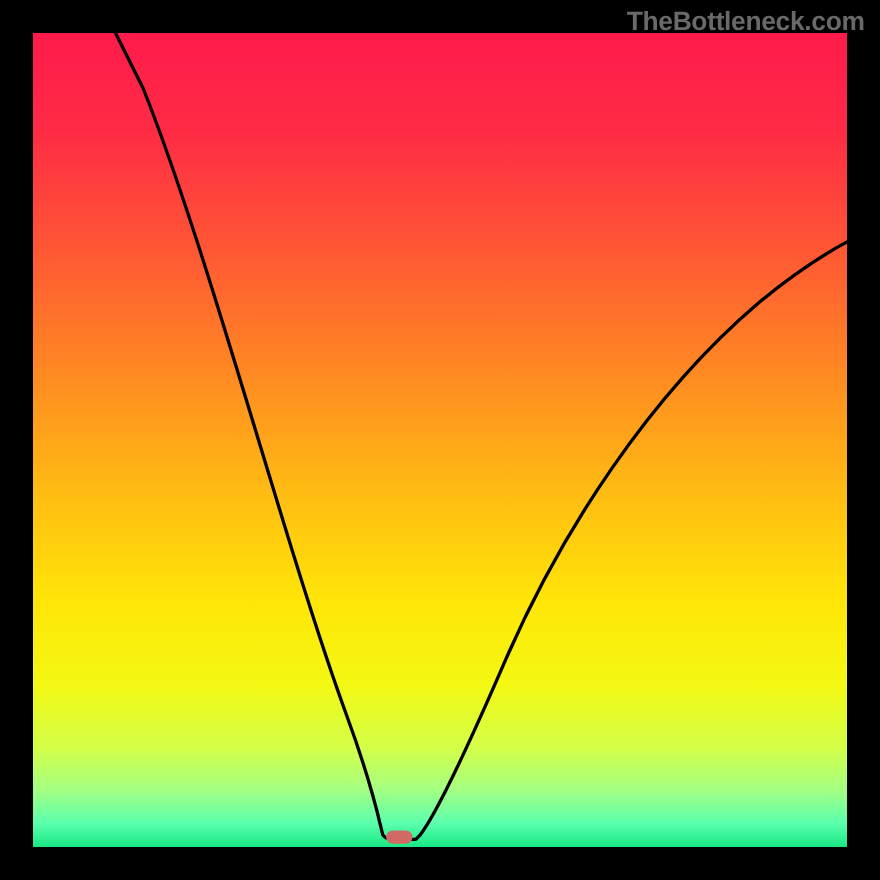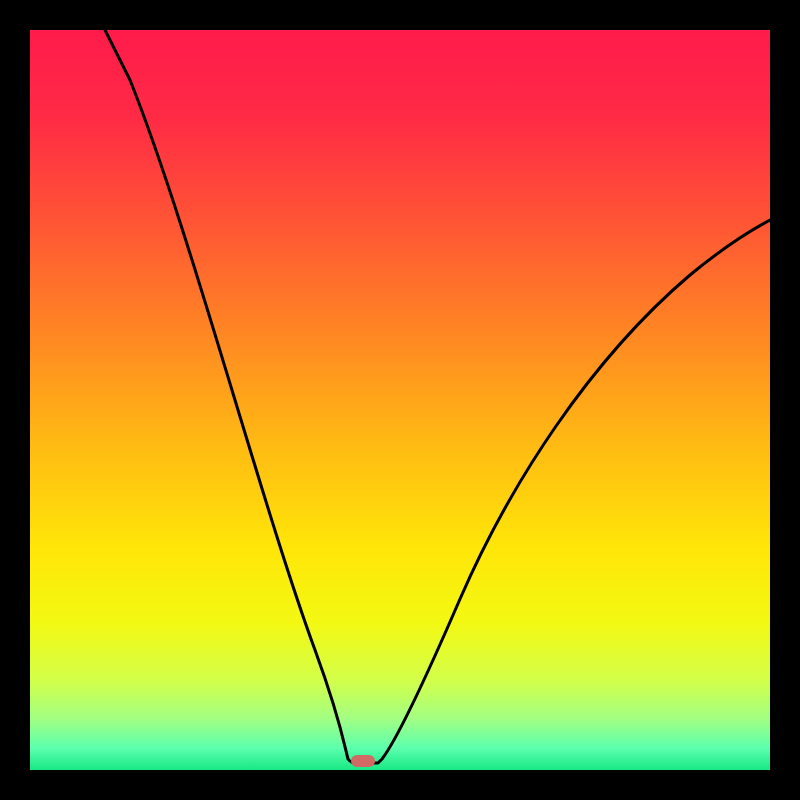--- a/index.html
+++ b/index.html
@@ -56,20 +56,21 @@
     background: #d16a65;
     transform: translate(-50%, -50%);
     z-index: 3;
   }
 </style>
 </head>
 <body>
 
 <div class="frame">
 
+  <div class="watermark">TheBottleneck.com</div>
 
   <div class="plot">
 
     <svg class="gradient-bg" viewBox="0 0 740 740" preserveAspectRatio="none">
       <defs>
         <linearGradient id="bgGrad" x1="0" y1="0" x2="0" y2="1">
             <stop offset="0.00%" stop-color="#ff1b4b"></stop>
             <stop offset="12.00%" stop-color="#ff2b45"></stop>
             <stop offset="25.00%" stop-color="#ff5236"></stop>
             <stop offset="40.00%" stop-color="#ff8324"></stop>

